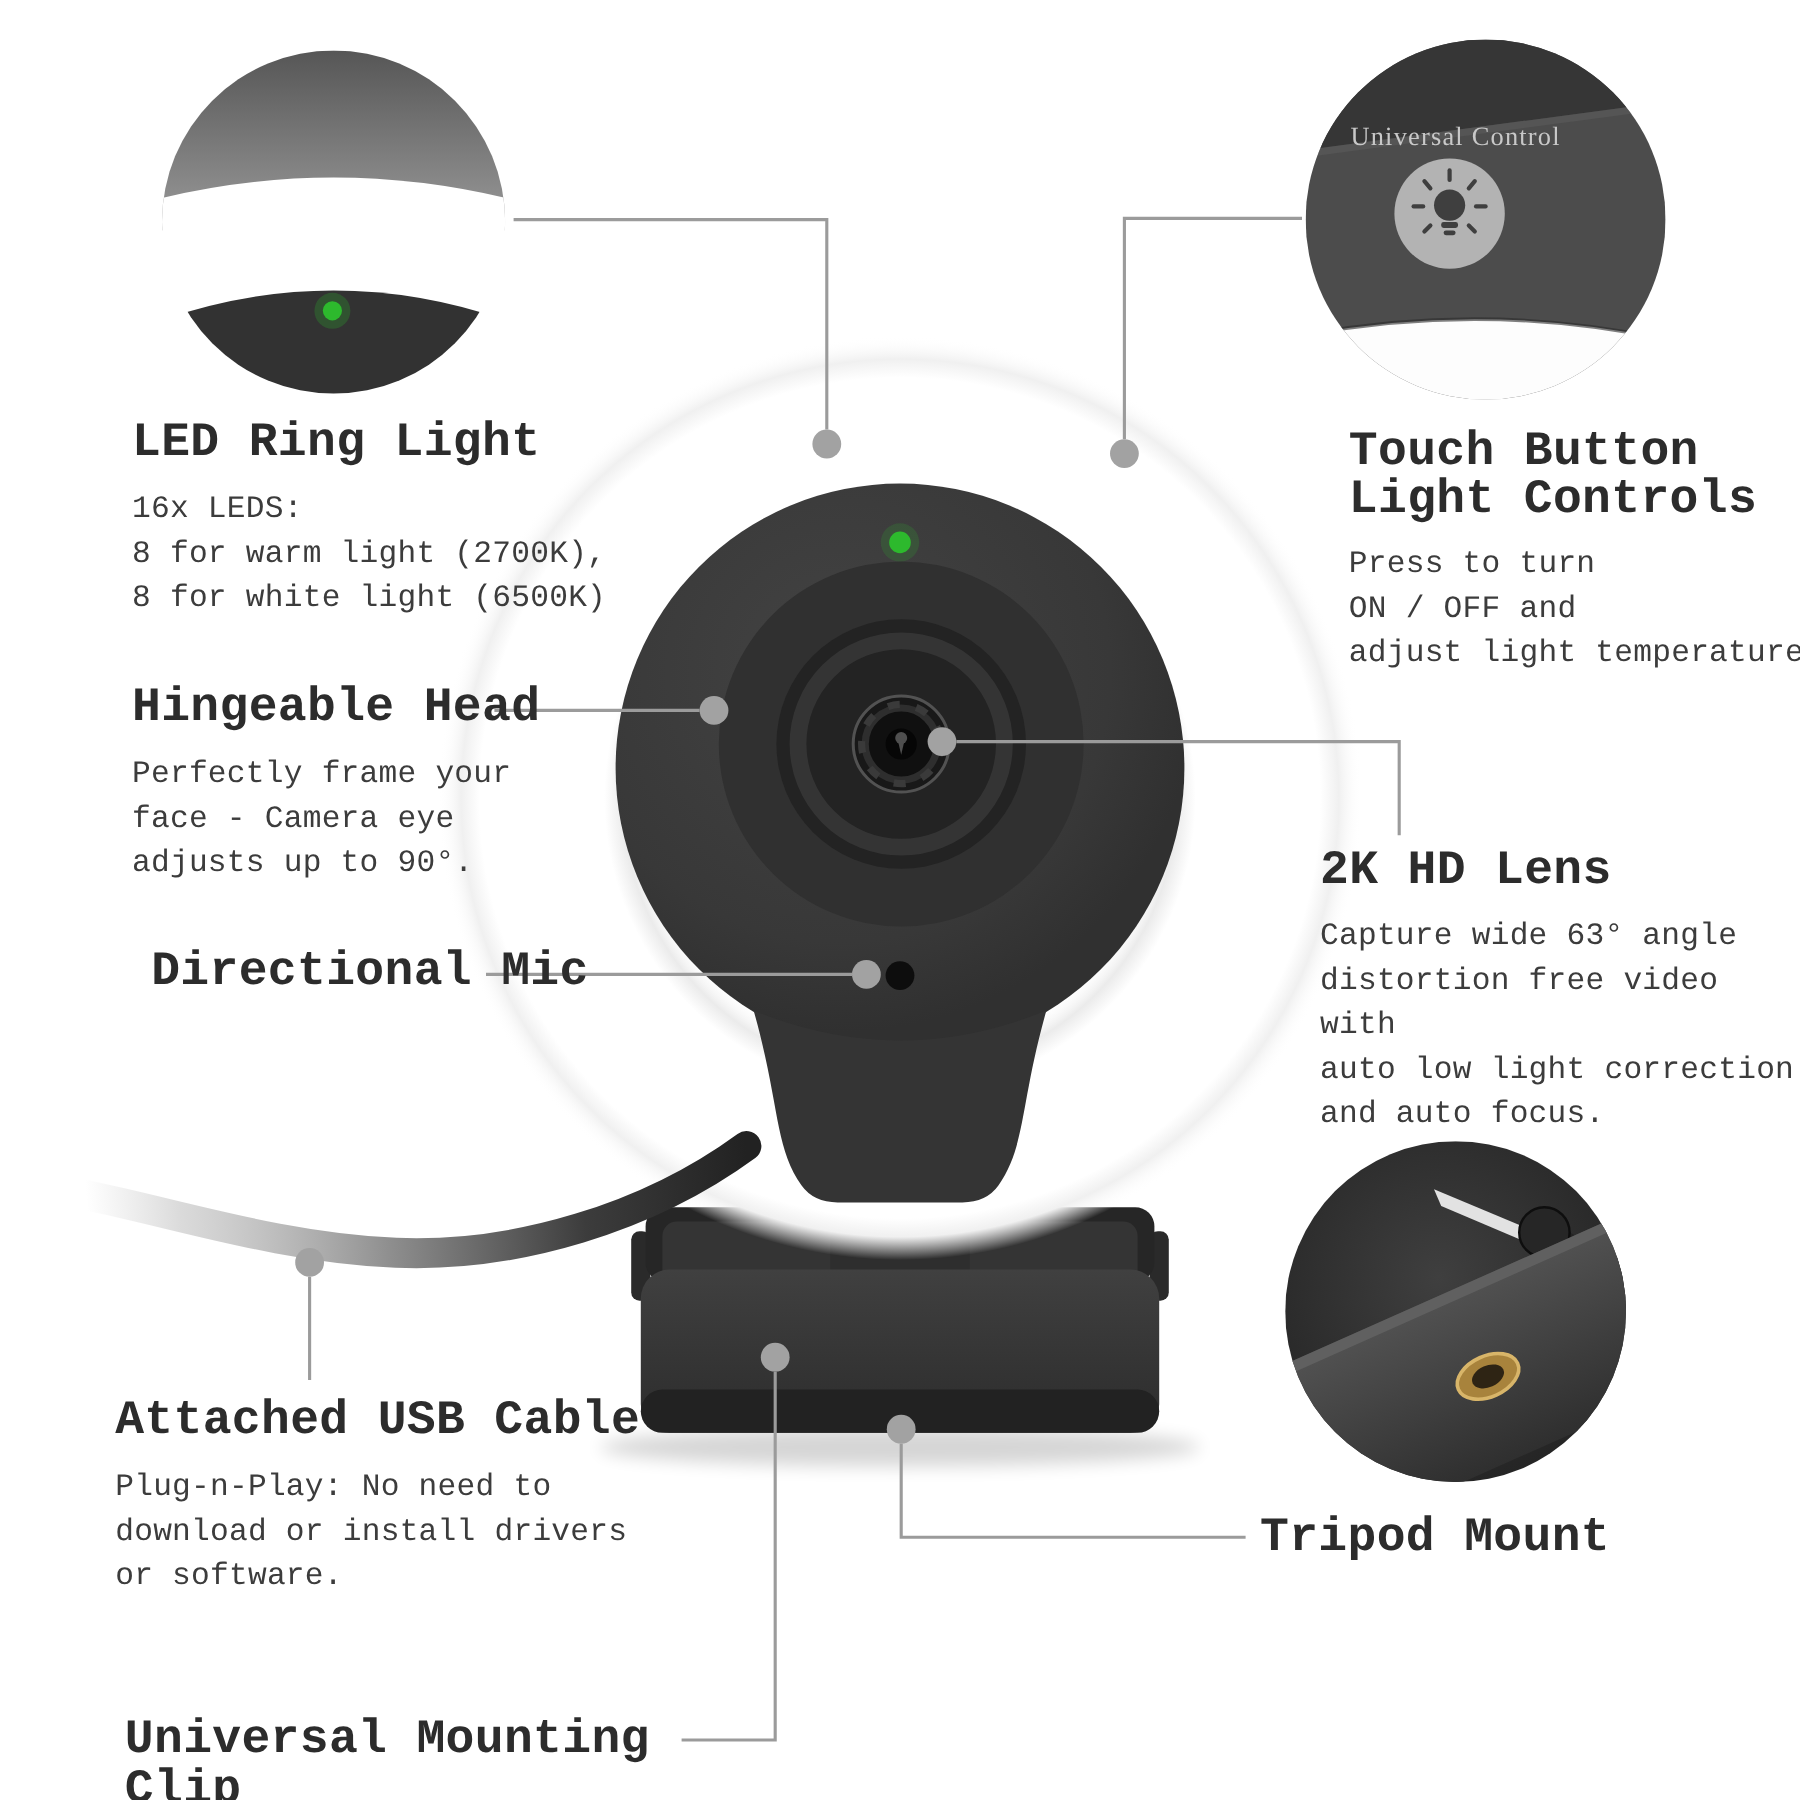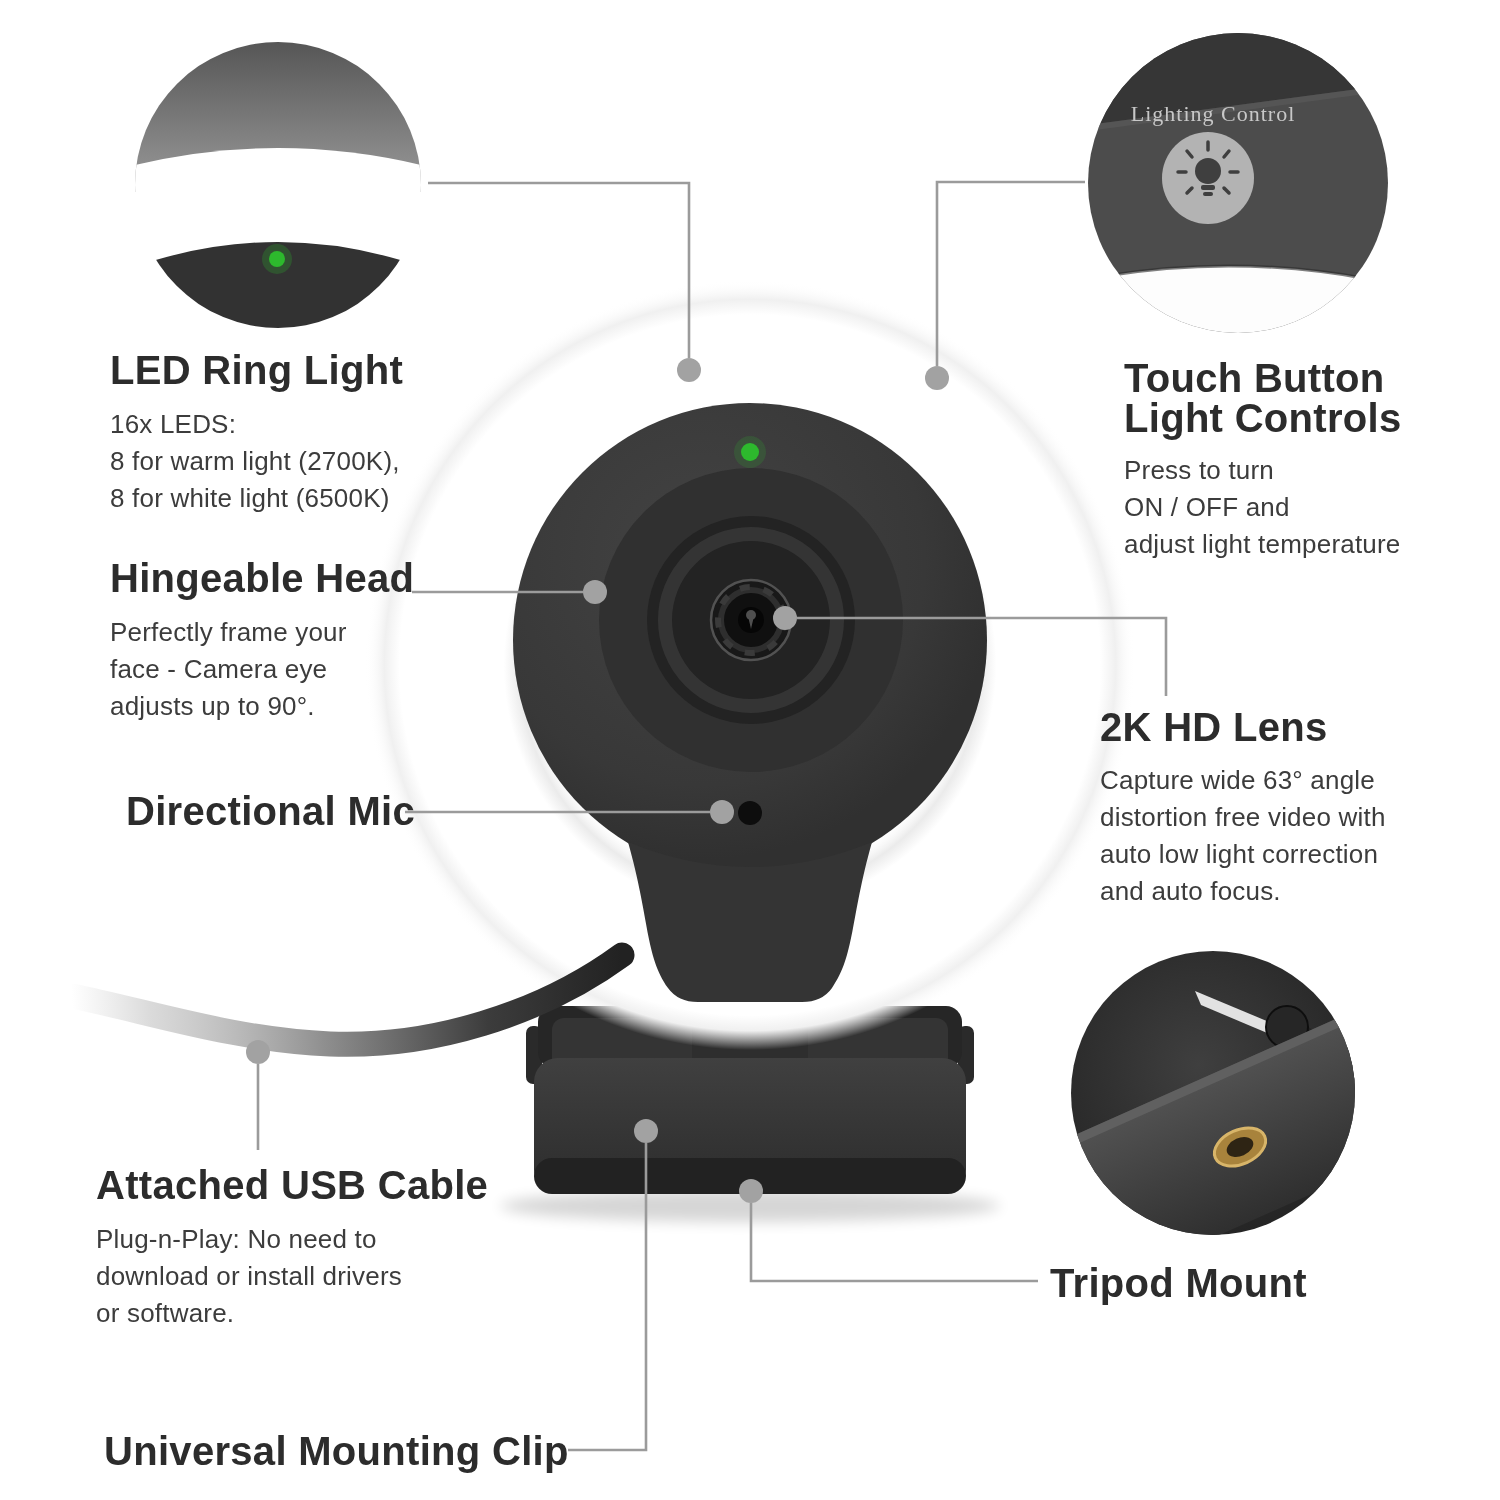--- a/index.html
+++ b/index.html
@@ -1,19 +1,19 @@
 <!DOCTYPE html>
 <html><head>
 <meta charset="utf-8">
 <style>
   html,body{margin:0;padding:0;background:#ffffff;}
   .canvas{position:relative;width:1500px;height:1500px;background:#fff;overflow:hidden;
           font-family:"Liberation Sans", sans-serif;color:#2d2d2d;}
   svg{position:absolute;left:0;top:0;}
-  .callout{position:absolute;}
+  .callout{position:absolute;font-family:Liberation Mono, monospace;}
   .callout-title{font-size:40px;font-weight:600;line-height:42px;color:#2c2c2c;
                  letter-spacing:.3px;white-space:pre-line;}
   .callout-body{font-size:26px;font-weight:400;line-height:37px;color:#3c3c3c;
                 letter-spacing:.2px;white-space:pre-line;margin-top:15px;}
   .inset-label{position:absolute;left:1113px;top:101px;width:200px;text-align:center;
                font-family:"Liberation Serif", serif;font-size:22px;color:#c8c8c8;
                letter-spacing:1px;}
 </style>
 </head>
 <body>
@@ -152,21 +152,21 @@
         <line x1="142" y1="139" x2="150" y2="139"></line>
         <line x1="98" y1="139" x2="90" y2="139"></line>
         <line x1="136" y1="155" x2="141" y2="160"></line>
         <line x1="104" y1="155" x2="99" y2="160"></line>
       </g>
       <path d="M -10,248 Q 150,216 310,252 L 310,310 L -10,310 Z" fill="#fdfdfd"></path>
       <path d="M -10,248 Q 150,216 310,252" fill="none" stroke="#2c2c2c" stroke-width="3" opacity="0.6"></path>
     </g>
   </svg>
 
-  <div class="inset-label">Lighting Control</div>
+  <div class="inset-label">Universal Control</div>
 
   <svg width="284" height="284" viewBox="0 0 284 284" style="left:1071px;top:951px;">
     <defs>
       <clipPath id="clipBR">
           <circle cx="142" cy="142" r="142"></circle>
         </clipPath>
       <radialGradient id="brBg" cx="0.45" cy="0.4" r="0.8">
         <stop offset="0" stop-color="#3f3f3f"></stop>
         <stop offset="1" stop-color="#1d1d1d"></stop>
       </radialGradient>
@@ -192,21 +192,21 @@
     </g>
   </svg>
 
   <div class="callout" style="left:110px;top:349px;width:430px;">
     <div class="callout-title">LED Ring Light</div>
     <div class="callout-body">16x LEDS:
 8 for warm light (2700K),
 8 for white light (6500K)</div>
   </div>
 
-  <div class="callout" style="left:110px;top:557px;width:430px;">
+  <div class="callout" style="left:110px;top:570px;width:430px;">
     <div class="callout-title">Hingeable Head</div>
     <div class="callout-body">Perfectly frame your
 face - Camera eye
 adjusts up to 90°.</div>
   </div>
 
   <div class="callout" style="left:126px;top:790px;width:430px;">
     <div class="callout-title">Directional Mic</div>
   </div>
 

